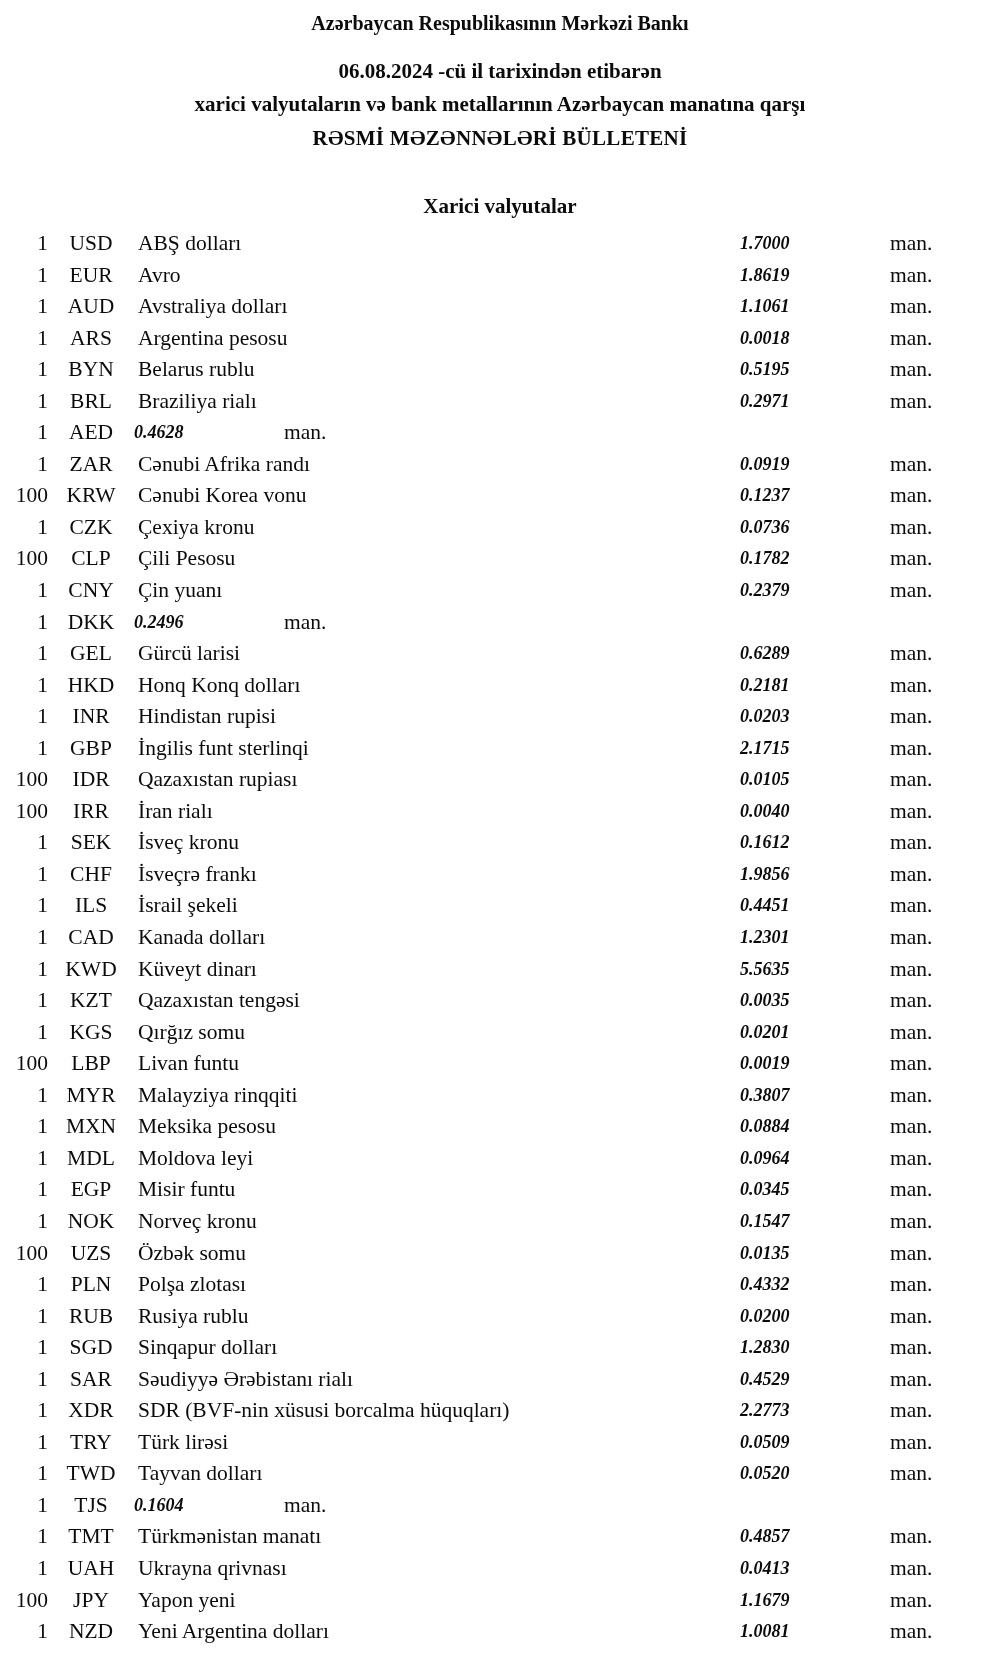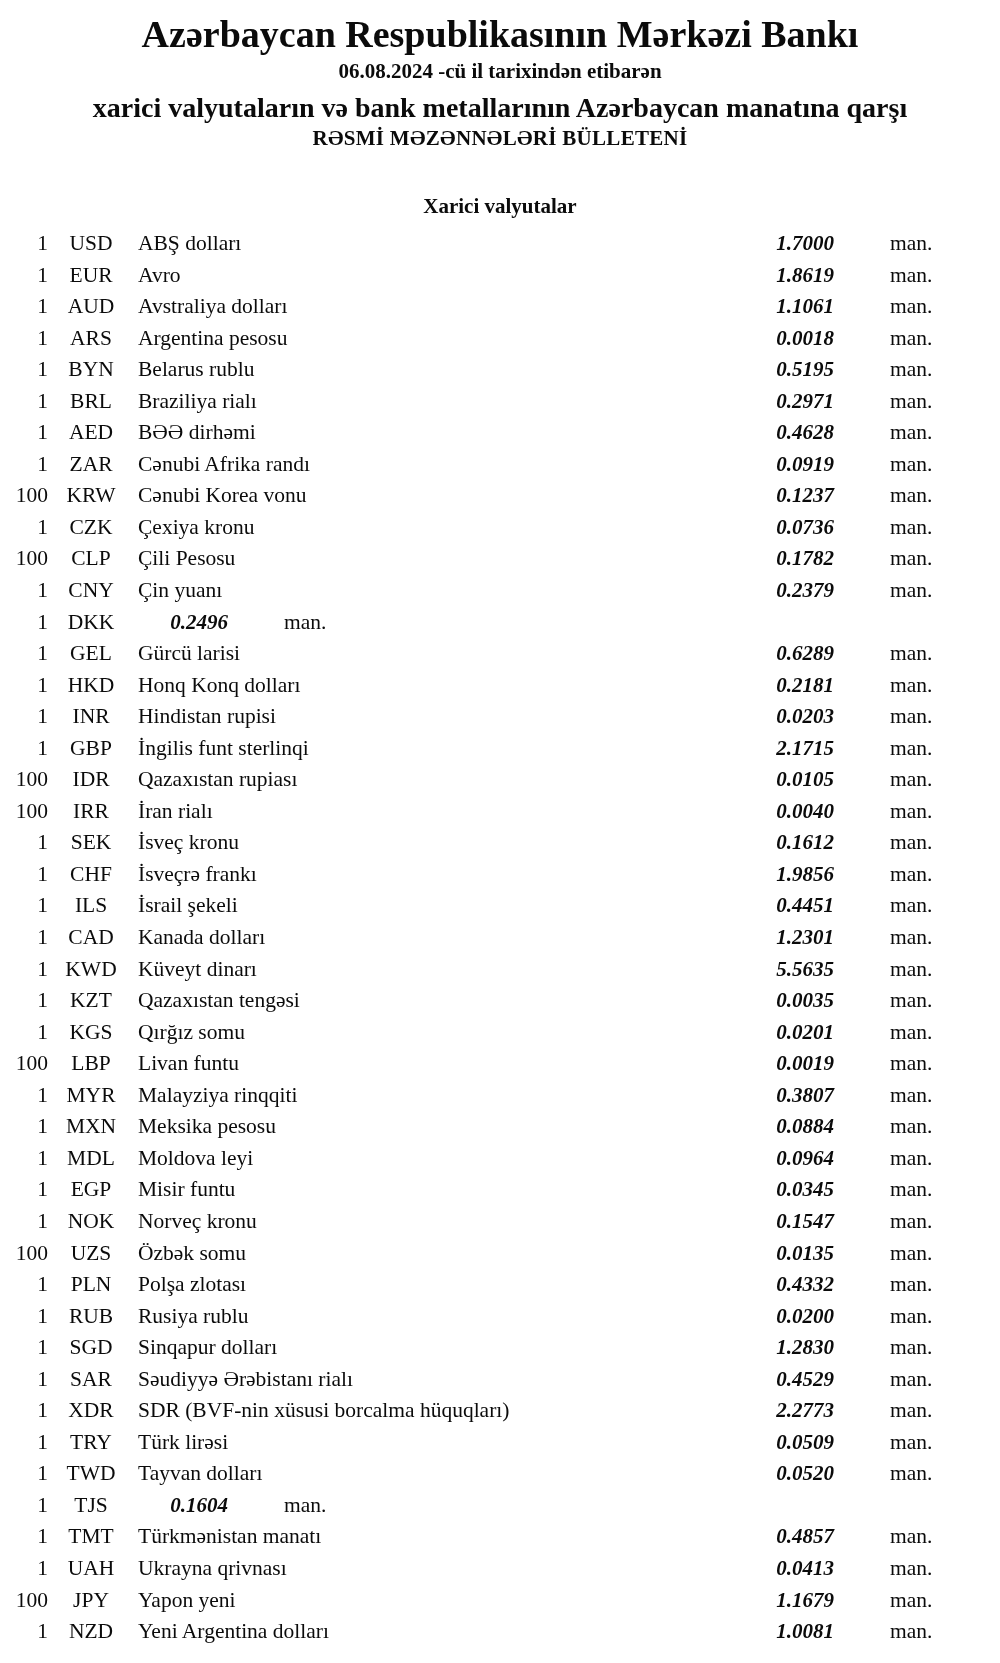--- a/index.html
+++ b/index.html
@@ -17,23 +17,23 @@
     overflow: hidden;
   }
   .center-line {
     position: absolute;
     left: 0;
     width: 1000px;
     text-align: center;
     font-weight: bold;
     white-space: nowrap;
   }
-  .bank-title    { top: 12px;  font-size: 38px; }
+  .bank-title    { top: 12px;  font-size: 20px; }
   .date-line     { top: 59px;  font-size: 21px; }
-  .subject-line  { top: 92px;  font-size: 28px; }
+  .subject-line  { top: 92px;  font-size: 21px; }
   .bulletin-title{ top: 126px; font-size: 21px; letter-spacing: 0.3px; }
   .section-title { top: 194px; font-size: 21px; }
 
   .rates-table {
     position: absolute;
     top: 228px;
     left: 0;
     width: 1000px;
   }
   .row {
@@ -41,24 +41,24 @@
     height: 31.55px;
     line-height: 31.55px;
     font-size: 21.5px;
     white-space: nowrap;
   }
   .qty  { width: 48px;  text-align: right; }
   .code { width: 86px;  text-align: center; }
   .name { flex: 1; text-align: left; padding-left: 4px; }
   .rate {
     width: 130px;
-    text-align: center;
+    text-align: left;
     font-weight: bold;
     font-style: italic;
-    font-size: 21px;
+    font-size: 18px;
   }
   .unit { width: 110px; text-align: left; padding-left: 20px; }
 </style>
 </head>
 <body>
 
 <div class="page">
 
   <div class="center-line bank-title">Azərbaycan Respublikasının Mərkəzi Bankı</div>
 
@@ -115,21 +115,20 @@
       <span class="qty">1</span>
       <span class="code">BRL</span>
       <span class="name">Braziliya rialı</span>
       <span class="rate">0.2971</span>
       <span class="unit">man.</span>
     </div>
 
     <div class="row">
       <span class="qty">1</span>
       <span class="code">AED</span>
-      <span class="name">BƏƏ dirhəmi</span>
       <span class="rate">0.4628</span>
       <span class="unit">man.</span>
     </div>
 
     <div class="row">
       <span class="qty">1</span>
       <span class="code">ZAR</span>
       <span class="name">Cənubi Afrika randı</span>
       <span class="rate">0.0919</span>
       <span class="unit">man.</span>

